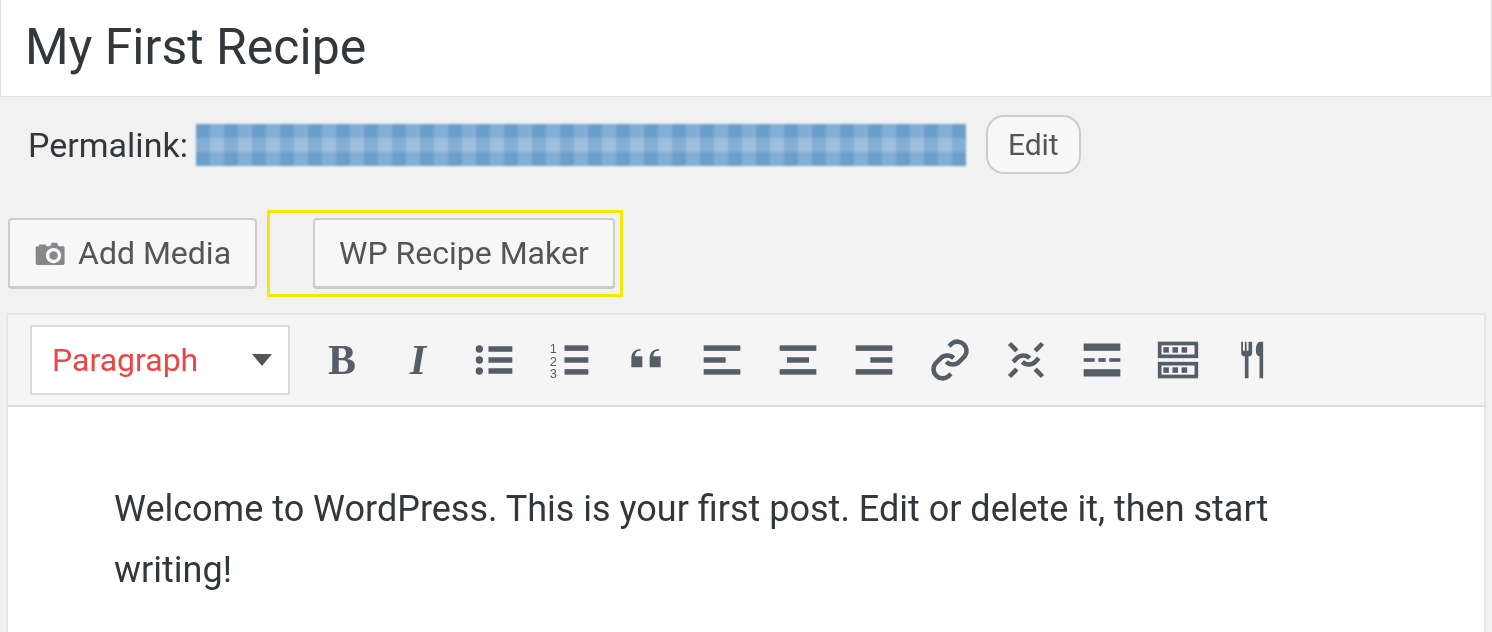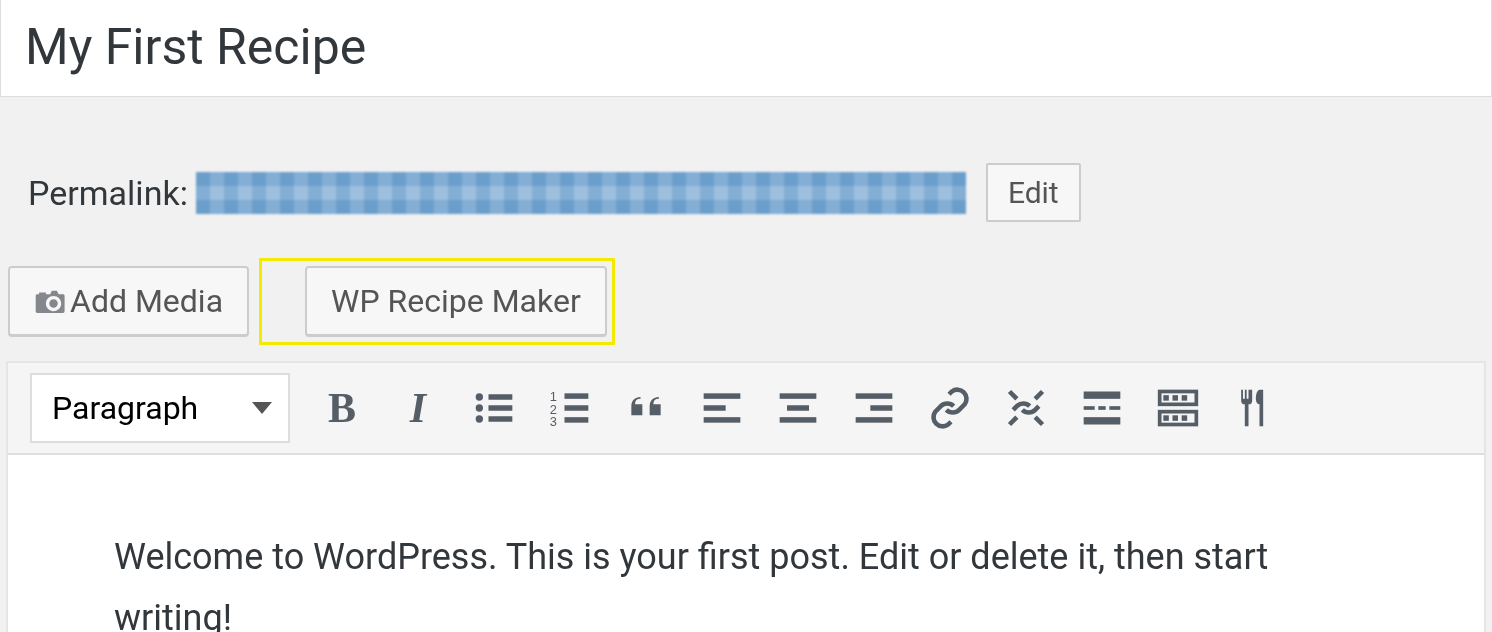--- a/index.html
+++ b/index.html
@@ -21,40 +21,39 @@
       padding: 18px 16px 20px 24px;
       outline: none;
       font-family: inherit;
       line-height: 1;
     }
     .permalink-row {
       display: flex;
       align-items: center;
       gap: 8px;
       padding: 18px 28px 0 28px;
-      margin-top: 48px;
     }
     .permalink-label {
       font-size: 34px;
       color: #32373c;
     }
     .permalink-url {
       display: inline-block;
       width: 770px;
       height: 42px;
       background:
         repeating-linear-gradient(90deg, #a6c9e4 0 14px, #c9ddee 14px 28px),
         repeating-linear-gradient(0deg, #a6c9e4 0 14px, #c9ddee 14px 28px);
       background-blend-mode: multiply;
       filter: blur(1px);
     }
     .edit-btn {
       background: #f7f7f7;
       border: 2px solid #ccc;
-      border-radius: 2px;
+      border-radius: 18px;
       color: #555;
       font-size: 30px;
       padding: 10px 20px;
       cursor: pointer;
       font-family: inherit;
       margin-left: 12px;
     }
     .media-buttons {
       display: flex;
       gap: 18px;
@@ -65,21 +64,21 @@
       border: 2px solid #ccc;
       border-radius: 4px;
       border-bottom-width: 3px;
       color: #555;
       font-size: 32px;
       padding: 14px 24px;
       cursor: pointer;
       font-family: inherit;
       display: inline-flex;
       align-items: center;
-      gap: 2px;
+      gap: 10px;
       white-space: nowrap;
     }
     .media-btn svg { width: 34px; height: 34px; fill: #84888c; }
     .highlight {
       position: relative;
       padding-left: 38px;
     }
     .highlight::after {
       content: "";
       position: absolute;
@@ -95,21 +94,21 @@
       display: flex;
       align-items: center;
       gap: 28px;
       padding: 10px 22px;
       background: #f5f5f5;
       border-bottom: 2px solid #dedede;
     }
     .format-select {
       background: #fff;
       border: 2px solid #ddd;
-      color: #000000;
+      color: #ef4444;
       font-size: 32px;
       padding: 14px 50px 14px 20px;
       cursor: pointer;
       font-family: inherit;
       position: relative;
       display: inline-flex;
       align-items: center;
       min-width: 260px;
     }
     .format-select .caret {

